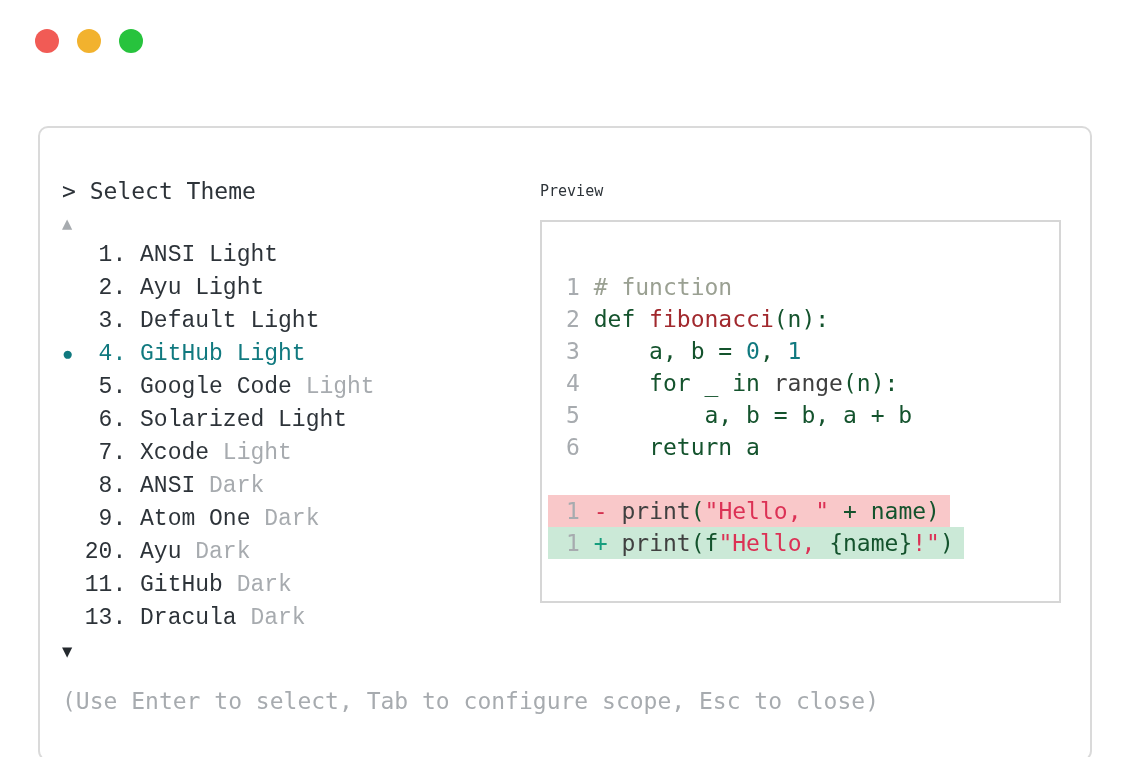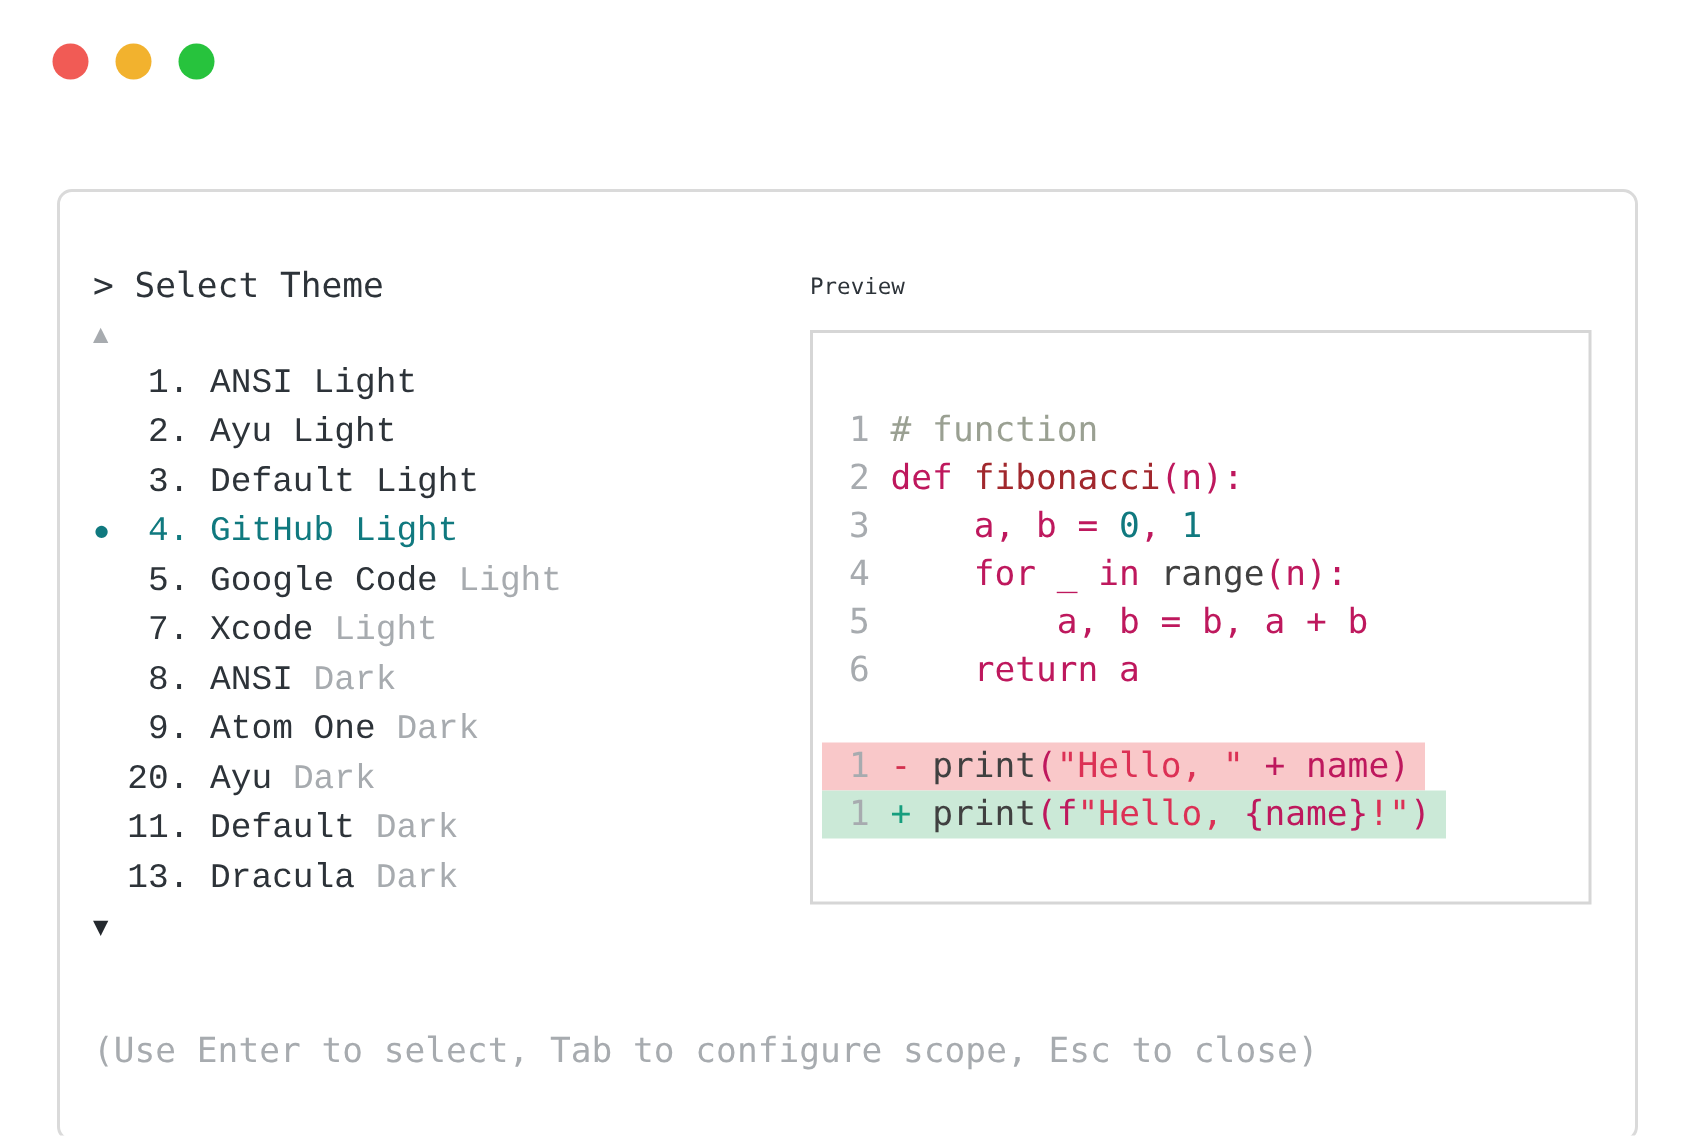--- a/index.html
+++ b/index.html
@@ -39,21 +39,21 @@
     border:2px solid #d6d6d6;background:#fff;overflow:hidden;
   }
   .code{margin:0;padding:49px 0 0 6px;}
   .code-line{
     font-size:23px;line-height:32px;min-height:32px;white-space:pre;
     padding-left:18px;width:fit-content;padding-right:10px;color:#2d3339;
   }
   .code-line.hl-removed{background:#f9c8c9;}
   .code-line.hl-added{background:#cbe9d7;}
   .tk-ln{color:#a7abaf;}
-  .tk-p{color:#be185d;}
+  .tk-p{color:#14532d;}
   .tk-c{color:#9aa092;}
   .tk-f{color:#a1282d;}
   .tk-n{color:#10797f;}
   .tk-b{color:#404040;}
   .tk-s{color:#dc3155;}
   .tk-minus{color:#d3304e;}
   .tk-plus{color:#169e7e;}
 </style>
 </head>
 <body>
@@ -67,25 +67,26 @@
 <div class="window">
   <div class="left-col">
     <div class="prompt">&gt; Select Theme</div>
     <div class="arrow up">▲</div>
     <div class="theme-list">
         <div class="list-item"><span class="bullet">  </span><span class="num"> 1. </span><span class="label">ANSI Light</span></div>
         <div class="list-item"><span class="bullet">  </span><span class="num"> 2. </span><span class="label">Ayu Light</span></div>
         <div class="list-item"><span class="bullet">  </span><span class="num"> 3. </span><span class="label">Default Light</span></div>
         <div class="list-item selected"><span class="bullet">● </span><span class="num"> 4. </span><span class="label">GitHub Light</span></div>
         <div class="list-item"><span class="bullet">  </span><span class="num"> 5. </span><span class="label">Google Code</span><span class="dim"> Light</span></div>
+        <div class="list-item"><span class="bullet">  </span><span class="num"> 6. </span><span class="label">Solarized Light</span></div>
         <div class="list-item"><span class="bullet">  </span><span class="num"> 7. </span><span class="label">Xcode</span><span class="dim"> Light</span></div>
         <div class="list-item"><span class="bullet">  </span><span class="num"> 8. </span><span class="label">ANSI</span><span class="dim"> Dark</span></div>
         <div class="list-item"><span class="bullet">  </span><span class="num"> 9. </span><span class="label">Atom One</span><span class="dim"> Dark</span></div>
         <div class="list-item"><span class="bullet">  </span><span class="num">20. </span><span class="label">Ayu</span><span class="dim"> Dark</span></div>
-        <div class="list-item"><span class="bullet">  </span><span class="num">11. </span><span class="label">Default</span><span class="dim"> Dark</span></div>
+        <div class="list-item"><span class="bullet">  </span><span class="num">11. </span><span class="label">GitHub</span><span class="dim"> Dark</span></div>
         <div class="list-item"><span class="bullet">  </span><span class="num">13. </span><span class="label">Dracula</span><span class="dim"> Dark</span></div>
       </div>
     <div class="arrow down">▼</div>
   </div>
 
   <div class="help">(Use Enter to select, Tab to configure scope, Esc to close)</div>
 
   <div class="right-col">
     <div class="preview-label">Preview</div>
     <div class="preview-box">

